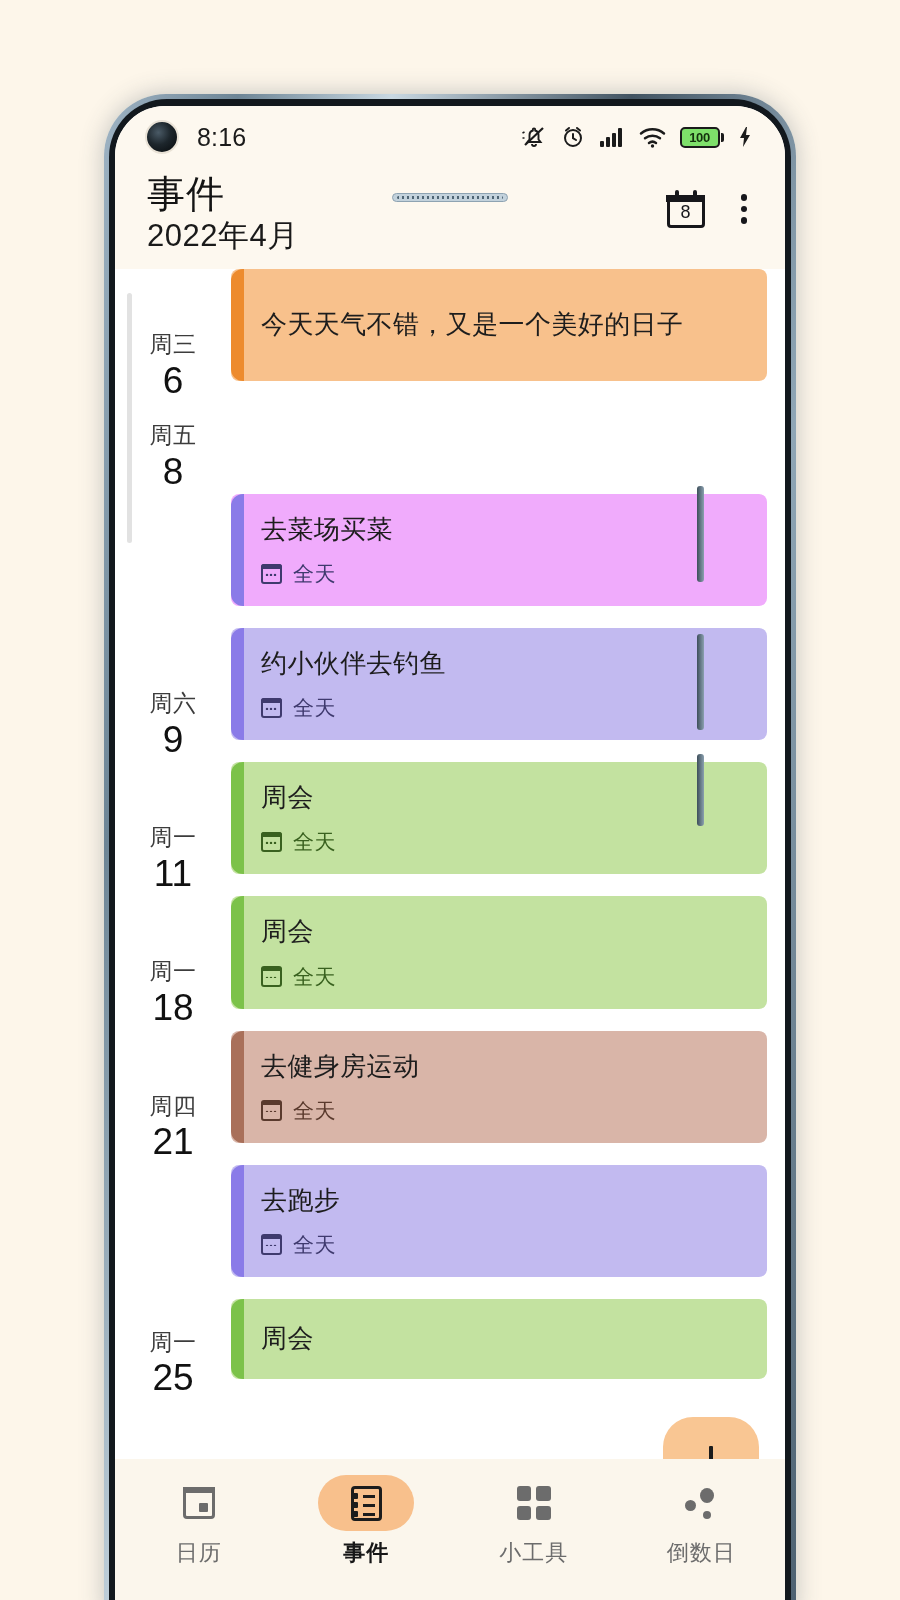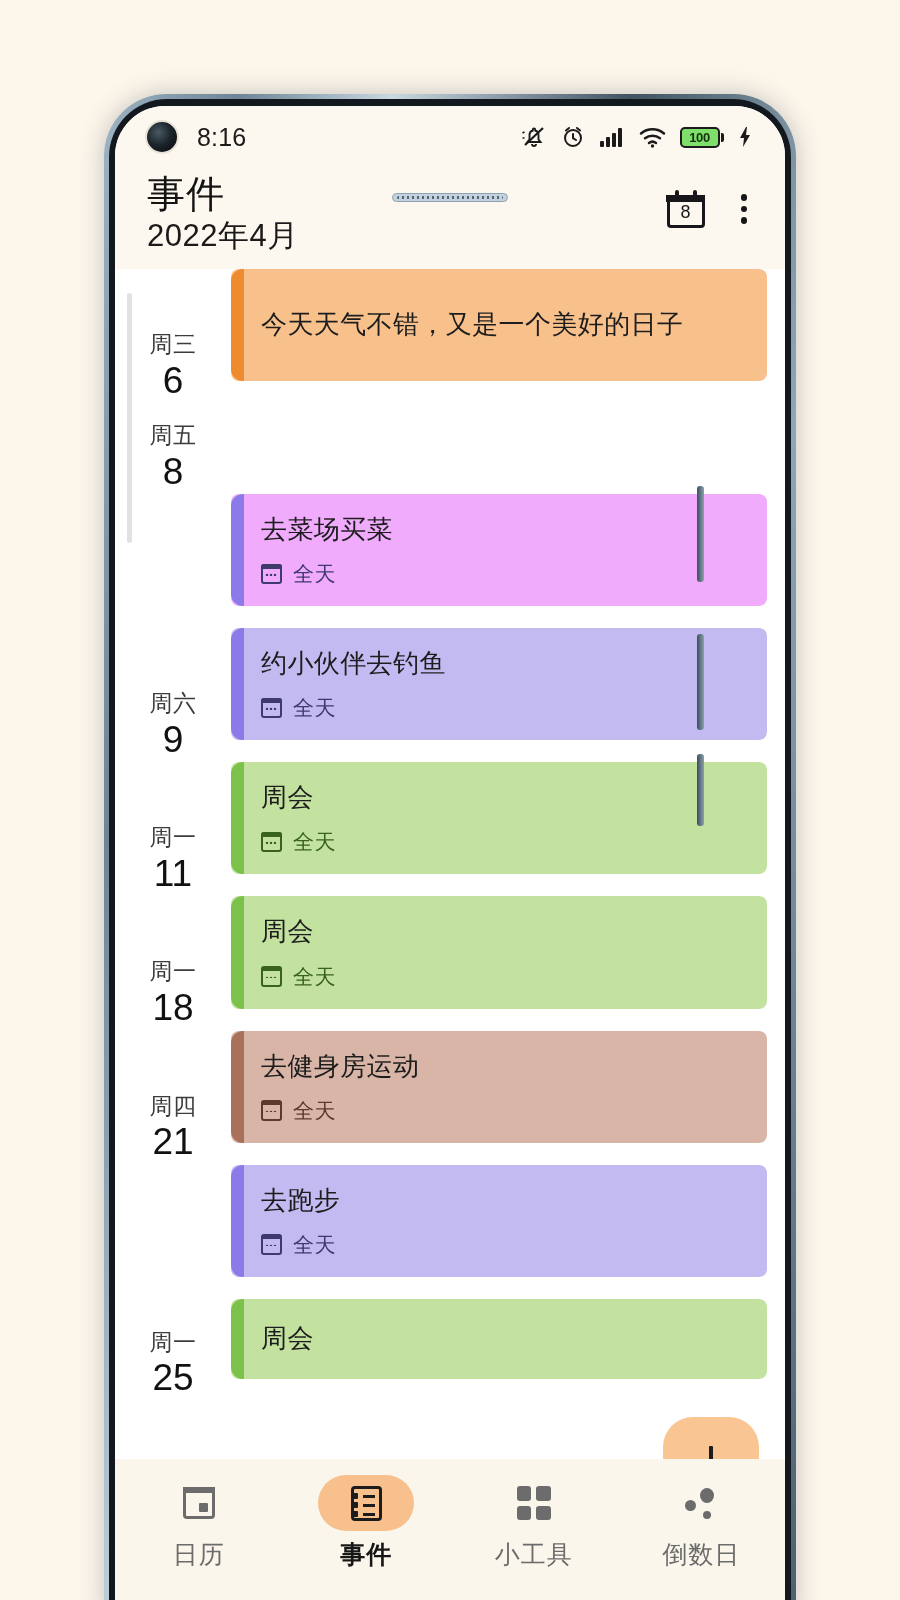--- a/index.html
+++ b/index.html
@@ -328,21 +328,21 @@
     align-items: center;
     gap: 7px;
   }
   .nav-pill {
     width: 96px; height: 56px;
     border-radius: 28px;
     display: flex; align-items: center; justify-content: center;
   }
   .nav-item.active .nav-pill { background: #f8c08c; }
   .nav-label {
-    font-size: 25px;
+    font-size: 22px;
     color: #6c6c6c;
     letter-spacing: 1px;
   }
   .nav-item.active .nav-label { color: #171717; font-weight: bold; }
 
   
   .ni-cal {
     position: relative; width: 32px; height: 32px;
     border: 3.2px solid #6c6c6c; border-radius: 4px;
   }

